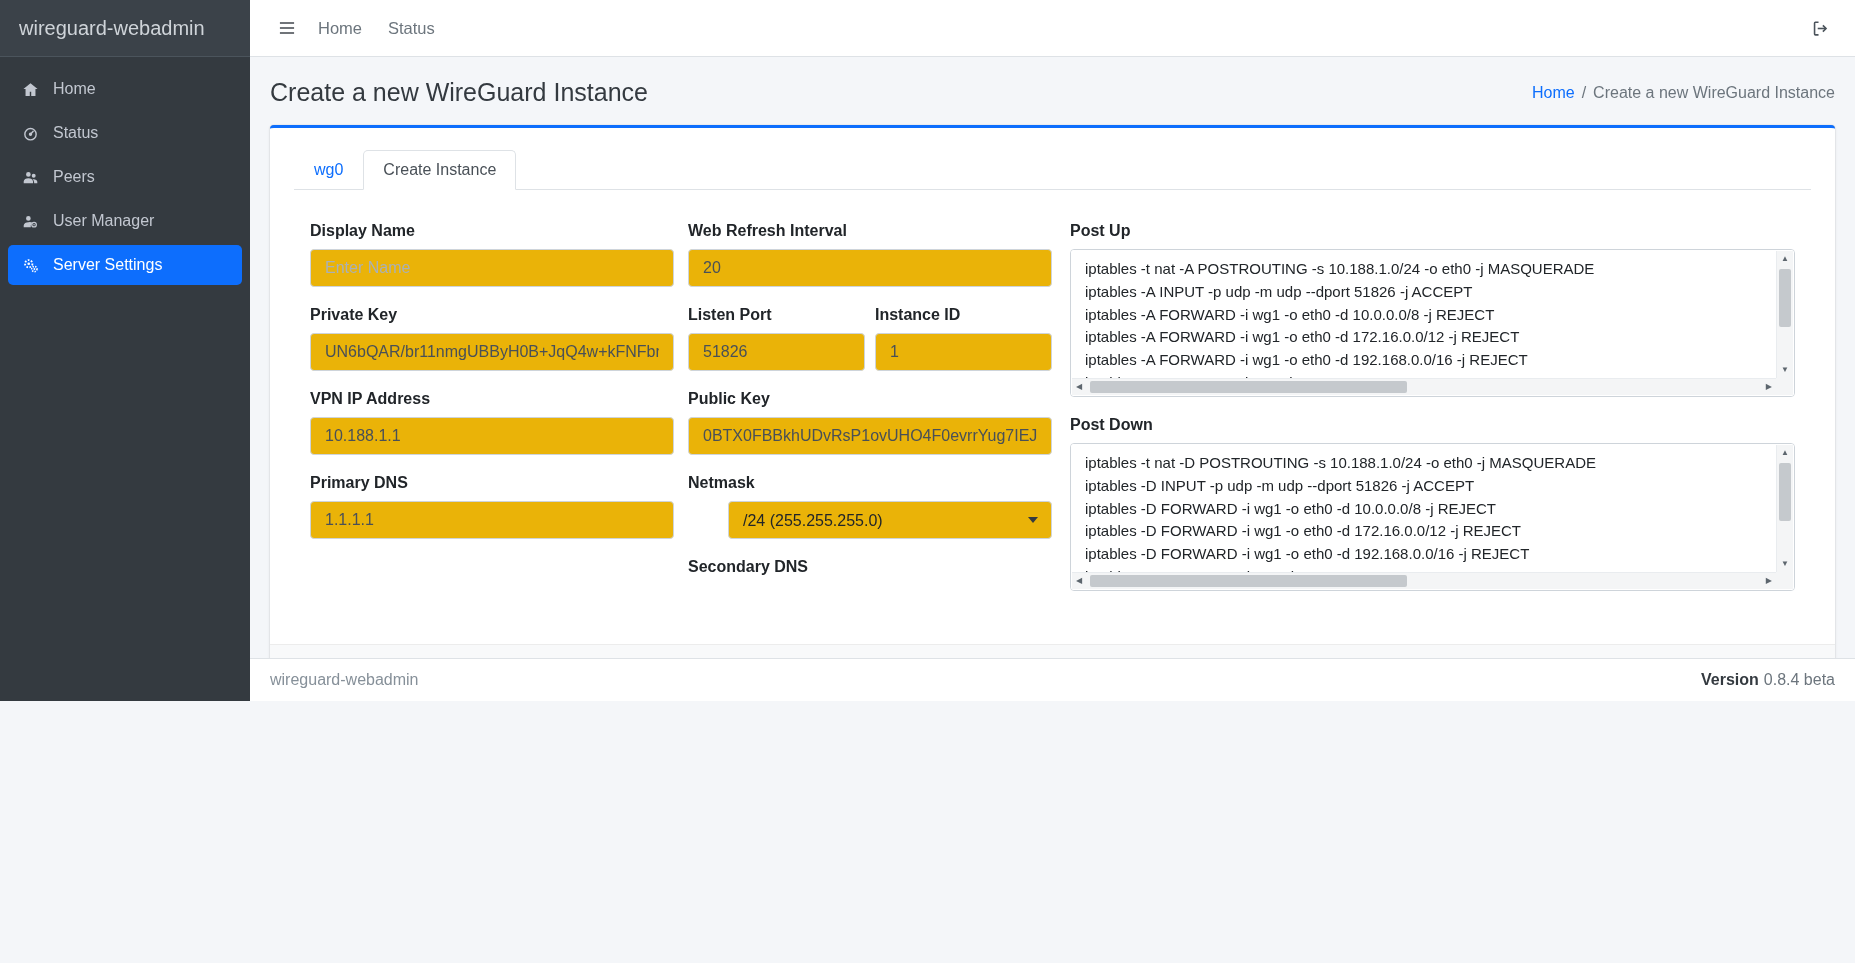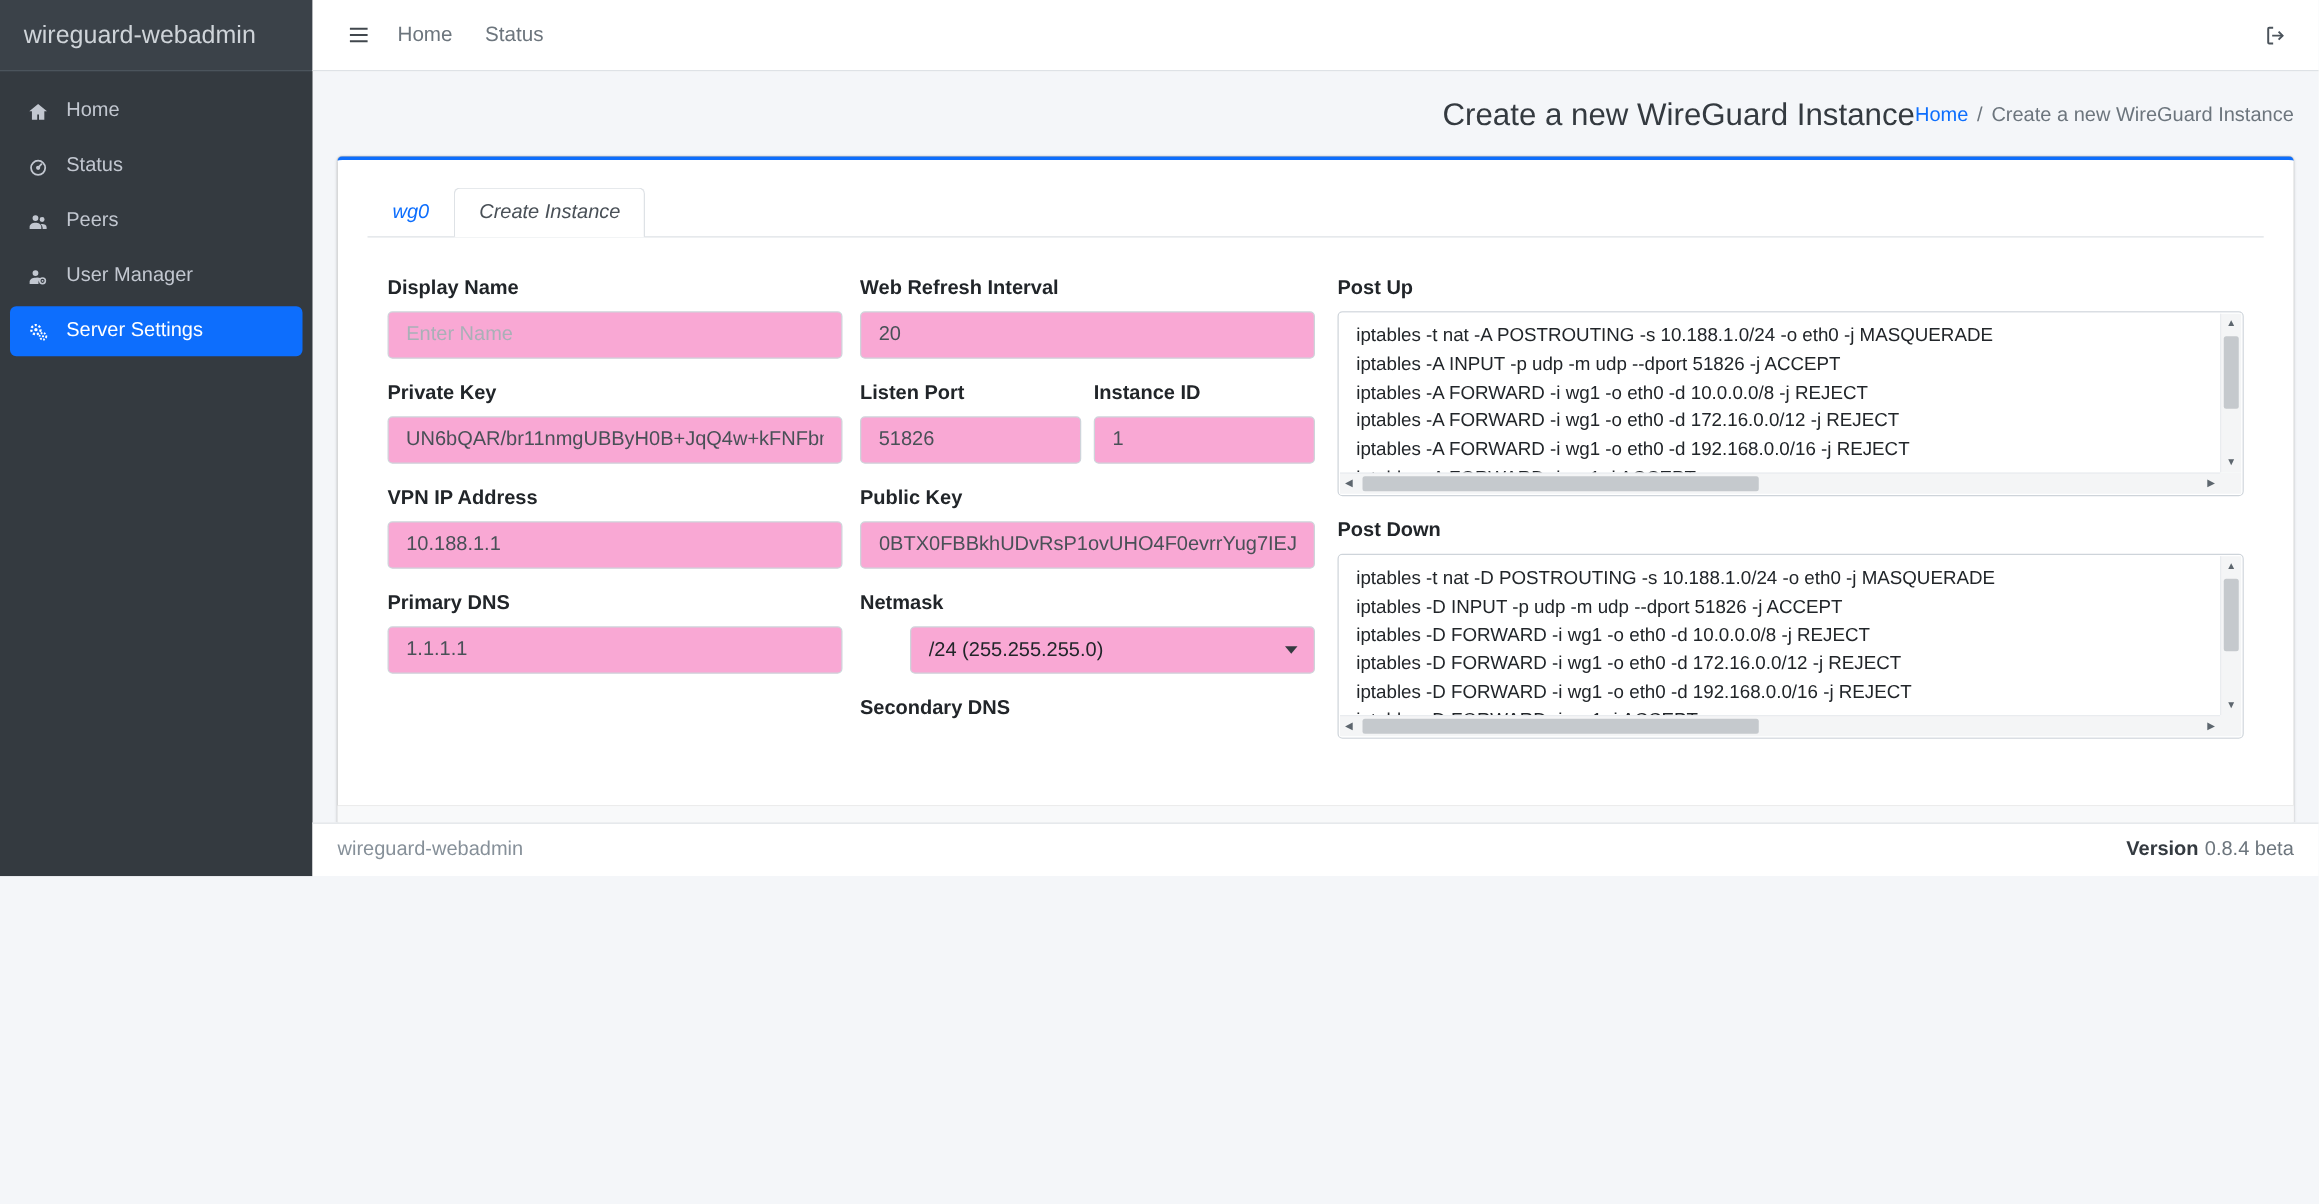--- a/index.html
+++ b/index.html
@@ -24,43 +24,43 @@
   
   .main { flex:1; display:flex; flex-direction:column; min-width:0; }
   .topnav { height:57px; background:#fff; border-bottom:1px solid #dee2e6;
             display:flex; align-items:center; padding:0 19px; flex-shrink:0; }
   .hamburger { background:none; border:0; padding:6px 8px; color:#41474d; cursor:pointer; display:flex; }
   .topnav a.navlink { color:#6c757d; text-decoration:none; font-size:16.5px; padding:6px 13px; }
   .spacer { flex:1; }
   .logout-btn { background:none; border:0; padding:6px; color:#4b535b; cursor:pointer; display:flex; }
 
   .content { flex:1; padding:0 20px; overflow:hidden; }
-  .content-header { display:flex; align-items:center; justify-content:flex-end; padding:21px 0 18px; }
+  .content-header { display:flex; align-items:center; justify-content:space-between; padding:21px 0 18px; }
   .page-title { margin:0; font-size:25px; font-weight:500; color:#343a40; }
   .breadcrumb { font-size:16px; color:#6c757d; display:flex; gap:7px; align-items:center; }
   .breadcrumb a { color:#0d6efd; text-decoration:none; }
 
   
   .card { background:#fff; border-top:3px solid #0d6efd; border-radius:4px;
           box-shadow:0 1px 3px rgba(0,0,0,.12), 0 0 1px rgba(0,0,0,.25); }
   .card-body { padding:22px 24px 34px; }
-  .tabs { display:flex; border-bottom:1px solid #dee2e6;font-style:italic; }
+  .tabs { display:flex; border-bottom:1px solid #dee2e6; }
   .tab { padding:10px 19px; font-size:16px; color:#0d6efd; text-decoration:none;
          border:1px solid transparent; border-radius:5px 5px 0 0; margin-bottom:-1px; cursor:pointer; }
   .tab.active { color:#495057; background:#fff; border-color:#dee2e6 #dee2e6 #fff; }
 
   .form { display:flex; padding:32px 16px 0; }
   .fcol1, .fcol2 { width:364px; flex-shrink:0; }
   .fcol1 { margin-right:14px; }
   .fcol2 { margin-right:18px; }
   .fcol3 { flex:1; min-width:0; }
   .fgroup { margin-bottom:19px; }
   .fgroup label { display:block; font-size:16px; font-weight:700; color:#212529; margin-bottom:9px; }
   .input { display:block; width:100%; height:38px; padding:6px 14px; font-size:16px; color:#495057;
-           background:#f9a8d4; border:1px solid #ced4da; border-radius:4px; font-family:inherit; }
+           background:#eab308; border:1px solid #ced4da; border-radius:4px; font-family:inherit; }
   .input::placeholder { color:#a9b0b7; }
   .split { display:flex; gap:10px; }
   .split .fitem { flex:1; }
 
   .select-wrap { position:relative;margin-left:40px; }
   select.input { appearance:none; -webkit-appearance:none; padding-right:32px; color:#212529; cursor:pointer; }
   .select-wrap::after { content:""; position:absolute; right:14px; top:16px; pointer-events:none;
       border-left:5px solid transparent; border-right:5px solid transparent; border-top:6px solid #343a40; }
 
   

